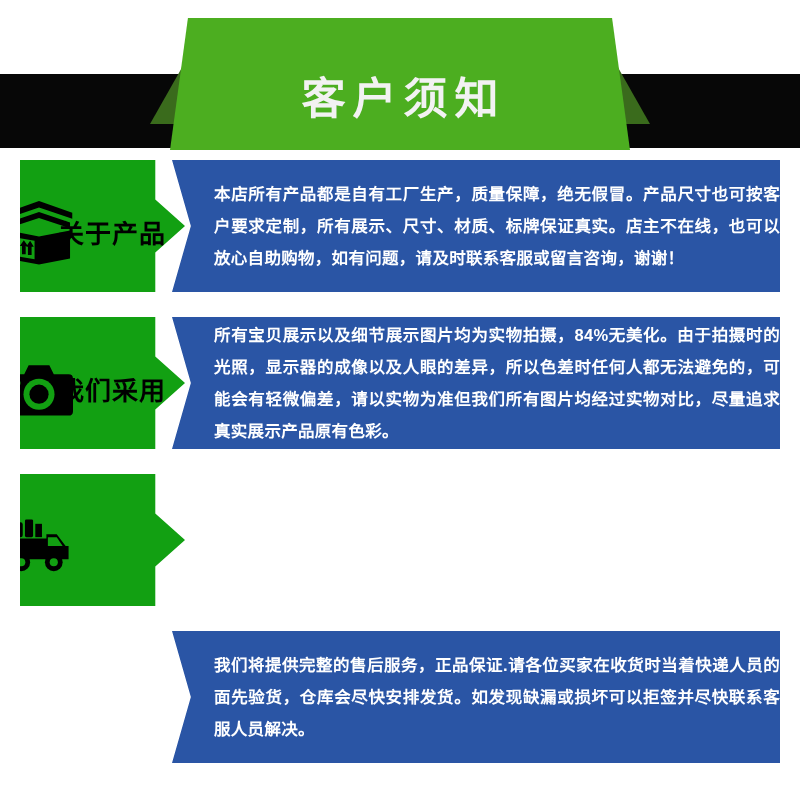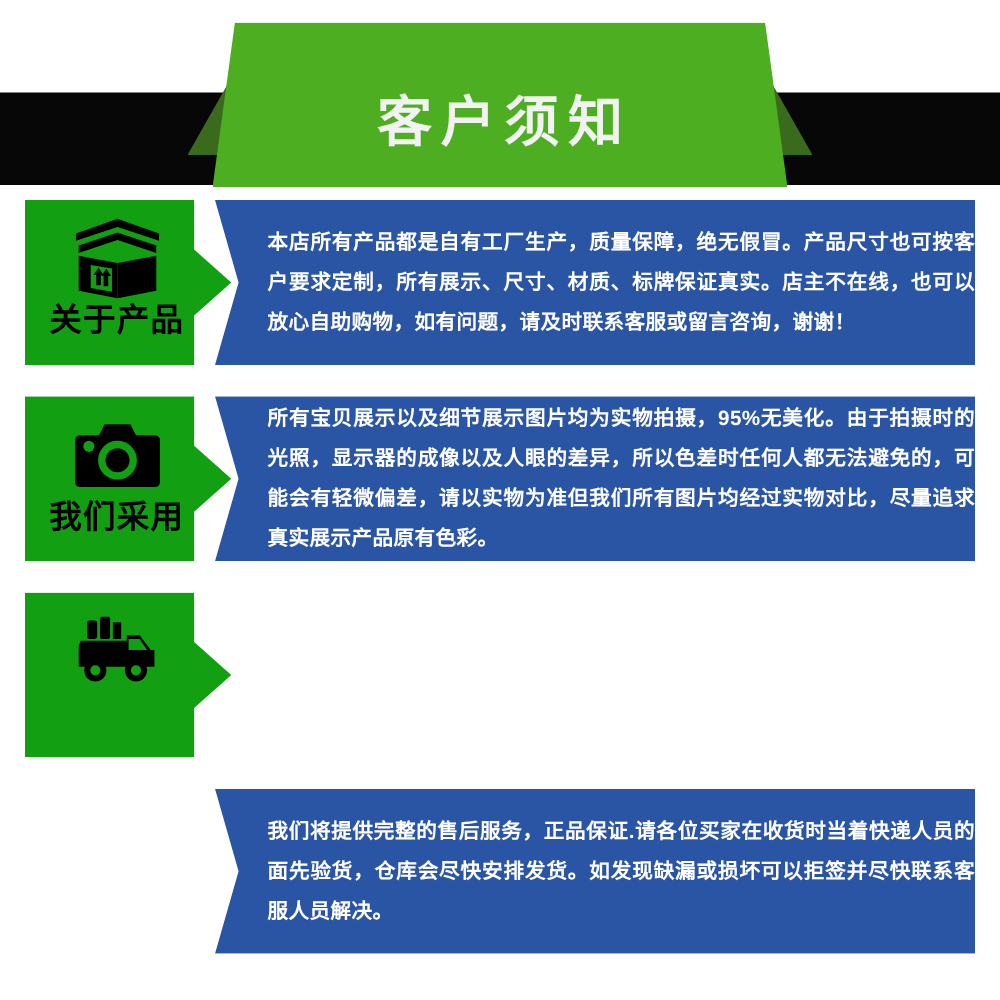--- a/index.html
+++ b/index.html
@@ -90,21 +90,21 @@
 
   .badge {
     position: absolute;
     left: 20px;
     top: 0;
     width: 165px;
     height: 132px;
     background: #12a012;
     clip-path: polygon(0% 0%, 82% 0%, 82% 30%, 100% 50%, 82% 70%, 82% 100%, 0% 100%);
     display: flex;
-    flex-direction: column;
+    flex-direction: row;
     align-items: center;
     justify-content: flex-start;
     box-sizing: border-box;
     padding-top: 12px;
   }
   .badge-icon {
     width: 74px;
     height: 68px;
     display: block;
     margin-left: -18px;
@@ -195,21 +195,21 @@
             <path d="M10 26 L30 26 L36 14 L64 14 L70 26 L90 26 Q96 26 96 32 L96 76 Q96 82 90 82 L10 82 Q4 82 4 76 L4 32 Q4 26 10 26 Z"></path>
           </g>
           <circle cx="50" cy="53" r="21" fill="#12a012"></circle>
           <circle cx="50" cy="53" r="13" fill="#000000"></circle>
           <circle cx="19" cy="38" r="6" fill="#12a012"></circle>
         </svg>
       </span>
       <span class="badge-label">我们采用</span>
     </div>
     <div class="panel">
-      <div class="panel-text">所有宝贝展示以及细节展示图片均为实物拍摄，95%无美化。由于拍摄时的光照，显示器的成像以及人眼的差异，所以色差时任何人都无法避免的，可能会有轻微偏差，请以实物为准但我们所有图片均经过实物对比，尽量追求真实展示产品原有色彩。</div>
+      <div class="panel-text">所有宝贝展示以及细节展示图片均为实物拍摄，84%无美化。由于拍摄时的光照，显示器的成像以及人眼的差异，所以色差时任何人都无法避免的，可能会有轻微偏差，请以实物为准但我们所有图片均经过实物对比，尽量追求真实展示产品原有色彩。</div>
     </div>
   </div>
 
   <div class="row">
     <div class="badge">
       <span class="badge-icon">
         <svg viewBox="0 0 100 92" xmlns="http://www.w3.org/2000/svg">
           <g fill="#000000">
             <rect x="17" y="14" width="11" height="20" rx="3"></rect>
             <rect x="31" y="10" width="11" height="24" rx="2"></rect>

